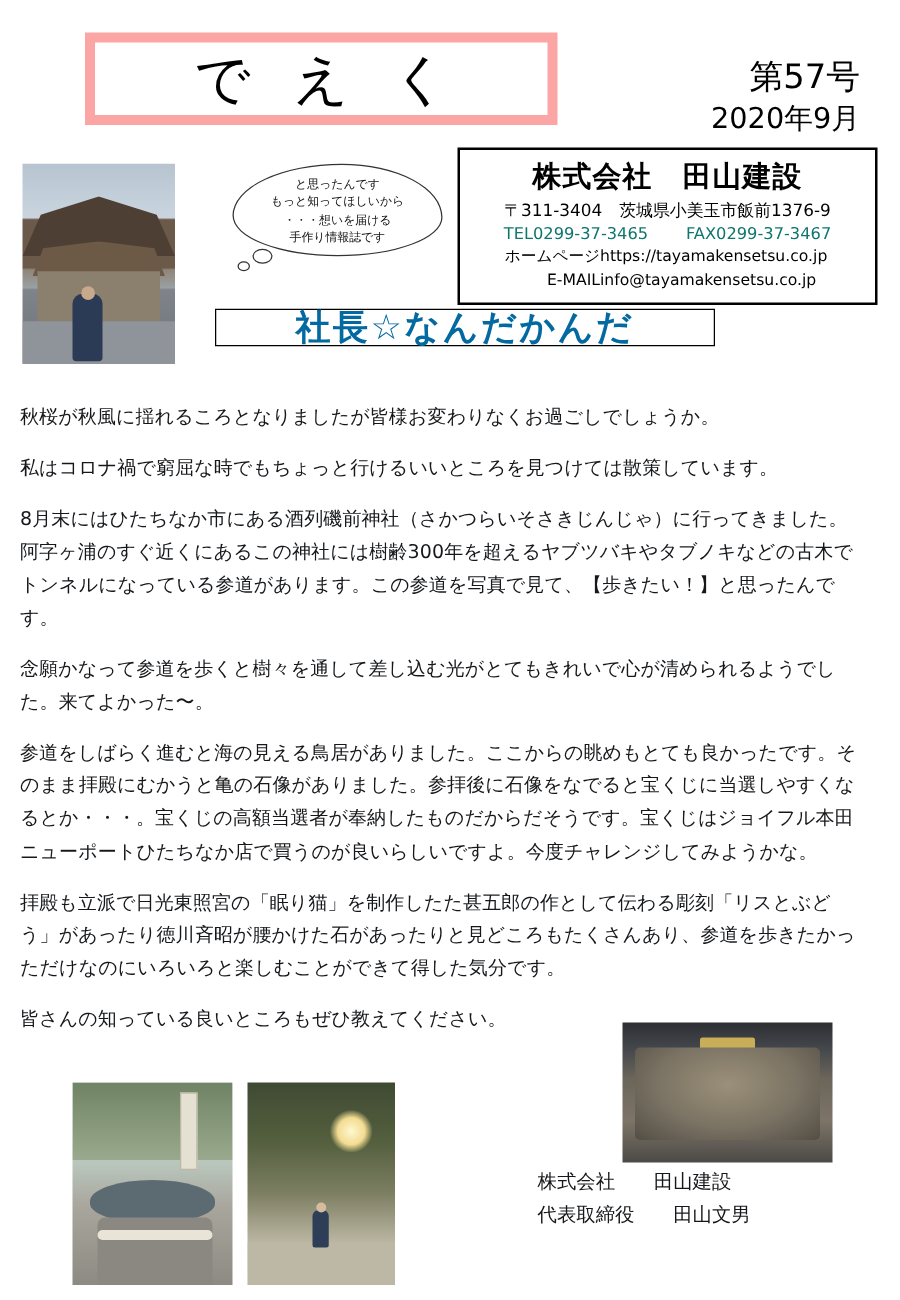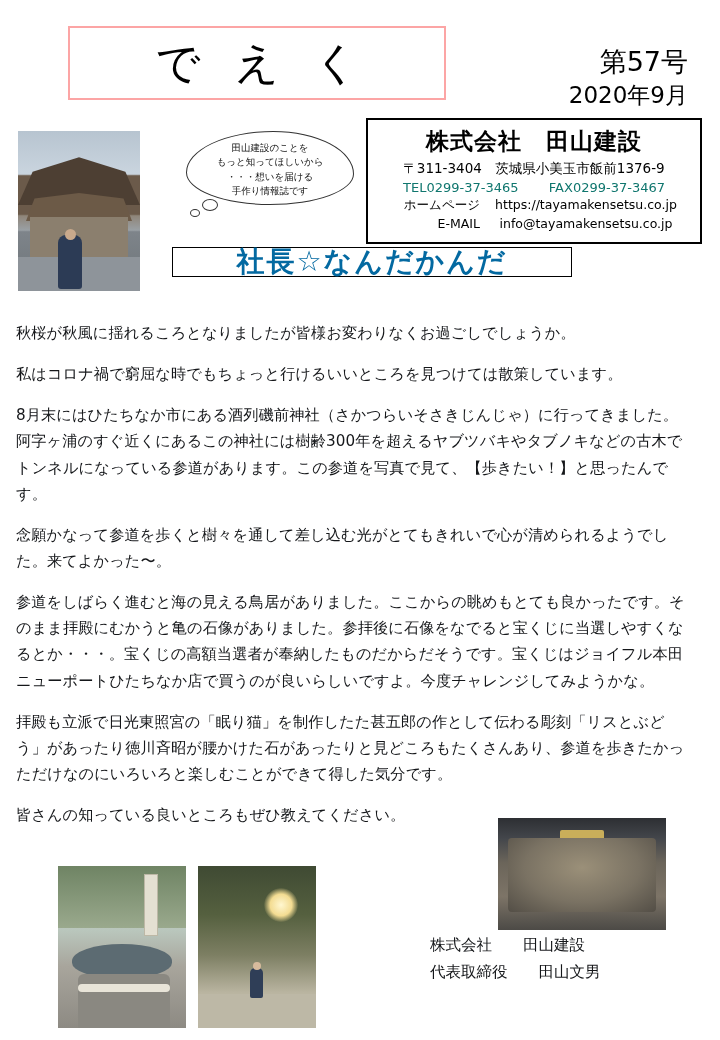--- a/index.html
+++ b/index.html
@@ -22,21 +22,21 @@
     height: 1040px;
   }
 
   
   .masthead-box {
     position: absolute;
     left: 68px;
     top: 26px;
     width: 378px;
     height: 74px;
-    border: 2px solid #fca5a5;
+    border: 8px solid #fca5a5;
     box-sizing: border-box;
     display: flex;
     align-items: center;
     justify-content: center;
   }
   .masthead-title {
     font-family: "DejaVu Sans", sans-serif;
     font-size: 44px;
     letter-spacing: 34px;
     padding-left: 34px;
@@ -198,21 +198,21 @@
     font-family: "DejaVu Sans", sans-serif;
     font-size: 12.5px;
     line-height: 1.5;
     color: #000;
   }
   .company-row .lbl {
     width: 104px;
     text-align: right;
     flex: none;
   }
-  .company-row .val { flex: 1; text-align: center; }
+  .company-row .val { flex: 1; text-align: left; }
 
   
   .section-head {
     position: absolute;
     left: 172px;
     top: 247px;
     width: 400px;
     height: 30px;
     border: 1.5px solid #000;
     box-sizing: border-box;
@@ -348,21 +348,21 @@
     <div class="ground"></div>
     <div class="person"></div>
     <div class="person-head"></div>
   </div>
 
   <div class="thought">
     <div class="cloud"></div>
     <div class="tail1"></div>
     <div class="tail2"></div>
     <div class="thought-text">
-      <div>田山建設のことを</div>
+      <div>と思ったんです</div>
       <div>もっと知ってほしいから</div>
       <div>・・・想いを届ける</div>
       <div>手作り情報誌です</div>
     </div>
   </div>
 
   <div class="company-box">
     <div class="company-name">株式会社　田山建設</div>
     <div class="company-addr">〒311-3404　茨城県小美玉市飯前1376-9</div>
     <div class="company-tel">

